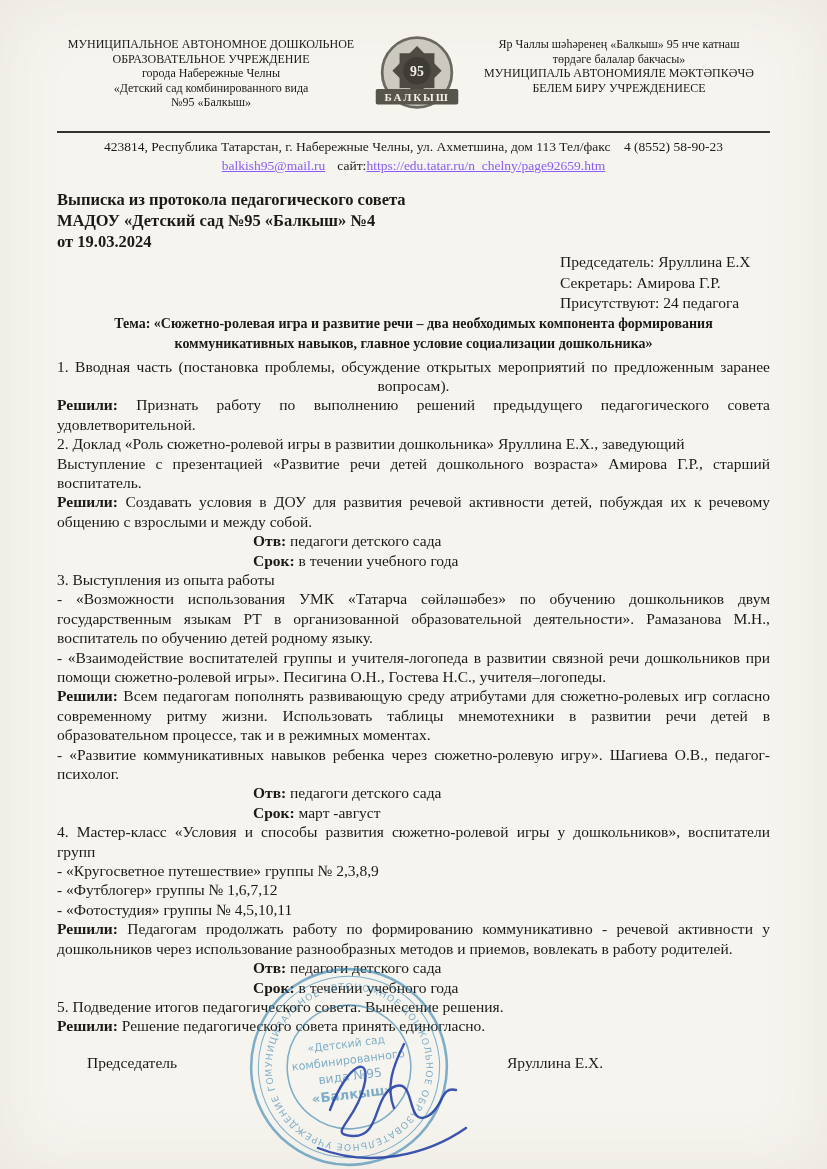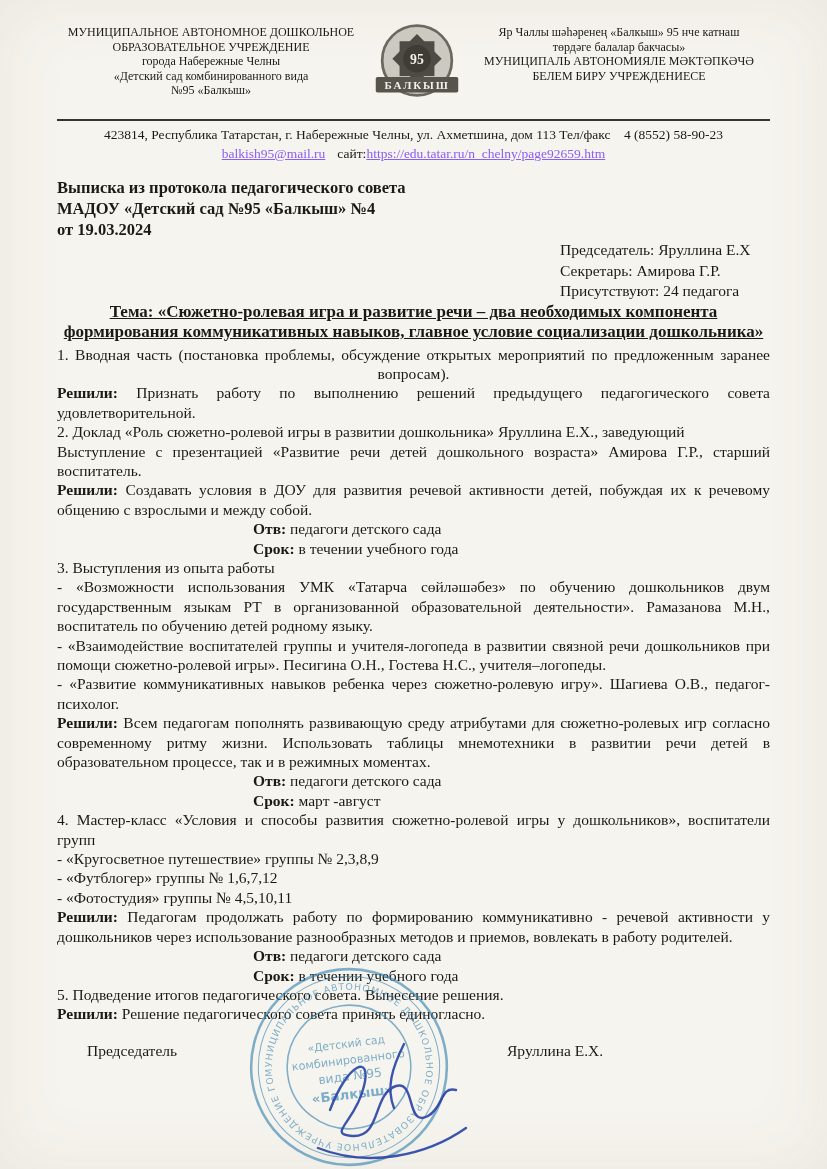--- a/index.html
+++ b/index.html
@@ -3,40 +3,40 @@
 <meta charset="utf-8">
 <style>
   * { margin:0; padding:0; box-sizing:border-box; }
   html,body { background:#e9e7e2; }
   .page {
     position:relative; width:827px; height:1169px; margin:0 auto;
     background:#f6f4ee; color:#1b1a17; overflow:hidden;
     font-family:"Liberation Serif","DejaVu Serif",serif;
     box-shadow: inset 0 0 70px rgba(90,85,70,.08);
   }
-  .content { padding:22px 57px 0 57px; }
+  .content { padding:34px 57px 0 57px; }
 
   
   .letterhead { display:flex; justify-content:space-between; align-items:flex-start; }
   .org-col { text-align:center; font-size:12px; line-height:14.5px; padding-top:3px; }
   .org-left { width:308px; }
   .org-right { width:302px; }
   .logo-wrap { width:96px; display:flex; justify-content:center; }
 
   .rule { border-top:2px solid #34332f; margin-top:9px; }
   .address { text-align:center; font-size:13.5px; margin-top:6px; white-space:pre-wrap; }
   .contacts { text-align:center; font-size:13.5px; margin-top:3px; }
   .link { text-decoration:underline; color:#8b5cf6; cursor:pointer; }
   .email { margin-right:12px; }
 
   .doc-title { text-align:left; font-weight:bold; font-size:16.5px; line-height:21px; margin-top:15px; }
 
   .meta { margin-left:503px; font-size:15.5px; line-height:20.5px; white-space:nowrap; }
 
-  .theme { font-weight:bold; font-size:17px; line-height:20.5px; text-align:center;text-decoration:underline; }
+  .theme { font-weight:bold; font-size:14px; line-height:20.5px; text-align:center; }
 
   .body-text { font-size:15.5px; line-height:19.4px; margin-top:2px; }
   .body-text p { text-align:justify; }
   .center-last { text-align-last:center; }
   .indent { margin-left:196px; text-align:left !important; }
 
   .sig-block { margin-top:18px; font-size:15.5px; }
   .sig-row { display:grid; grid-template-columns:420px auto; padding-left:30px; }
   .sig-row + .sig-row { margin-top:24px; }
 
@@ -112,23 +112,23 @@
       <p>Выступление с презентацией «Развитие речи детей дошкольного возраста» Амирова Г.Р., старший воспитатель.</p>
 
       <p><b>Решили:</b><span> Создавать условия в ДОУ для развития речевой активности детей, побуждая их к речевому общению с взрослыми и между собой.</span></p>
 
       <p class="indent"><b>Отв:</b><span> педагоги детского сада</span></p>
       <p class="indent"><b>Срок:</b><span> в течении учебного года</span></p>
 
       <p>3.  Выступления из опыта работы</p>
       <p>- «Возможности использования УМК «Татарча сөйләшәбез» по обучению дошкольников двум государственным языкам РТ в организованной образовательной деятельности». Рамазанова М.Н., воспитатель по обучению детей родному языку.</p>
       <p>- «Взаимодействие воспитателей группы и учителя-логопеда в развитии связной речи дошкольников при помощи сюжетно-ролевой игры». Песигина О.Н., Гостева Н.С., учителя–логопеды.</p>
+      <p><b>Решили:</b><span> Всем педагогам пополнять развивающую среду атрибутами для сюжетно-ролевых игр согласно современному ритму жизни. Использовать таблицы мнемотехники в развитии речи детей в образовательном процессе, так и в режимных моментах.</span></p>
+
       <p>- «Развитие коммуникативных навыков ребенка через сюжетно-ролевую игру». Шагиева О.В., педагог-психолог.</p>
-
-      <p><b>Решили:</b><span> Всем педагогам пополнять развивающую среду атрибутами для сюжетно-ролевых игр согласно современному ритму жизни. Использовать таблицы мнемотехники в развитии речи детей в образовательном процессе, так и в режимных моментах.</span></p>
 
       <p class="indent"><b>Отв:</b><span> педагоги детского сада</span></p>
       <p class="indent"><b>Срок:</b><span> март -август</span></p>
 
       <p>4. Мастер-класс «Условия и способы развития сюжетно-ролевой игры у дошкольников», воспитатели групп</p>
       <p>- «Кругосветное путешествие» группы № 2,3,8,9</p>
       <p>- «Футблогер» группы № 1,6,7,12</p>
       <p>- «Фотостудия» группы № 4,5,10,11</p>
 
       <p><b>Решили:</b><span> Педагогам продолжать работу по формированию коммуникативно - речевой активности у дошкольников через использование разнообразных методов и приемов, вовлекать в работу родителей.</span></p>

